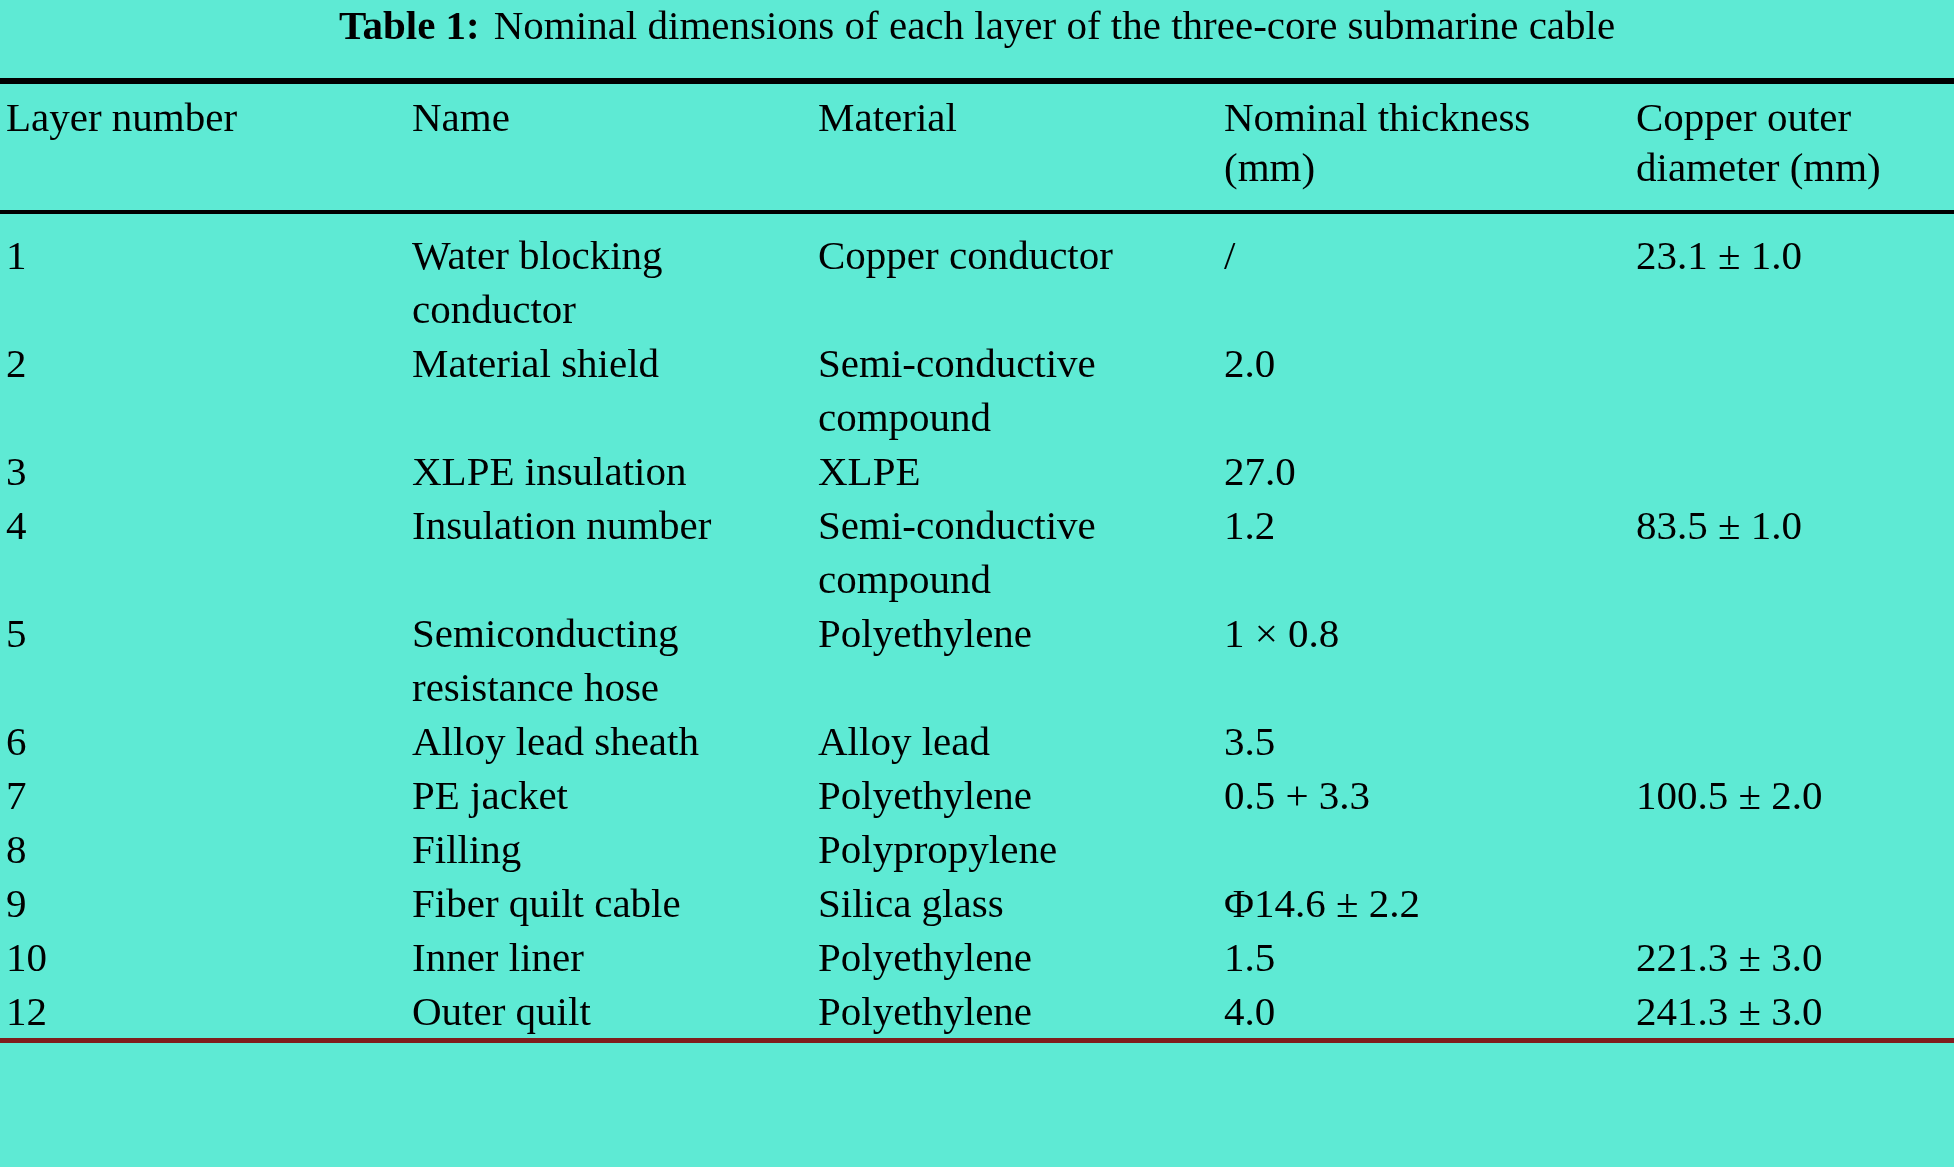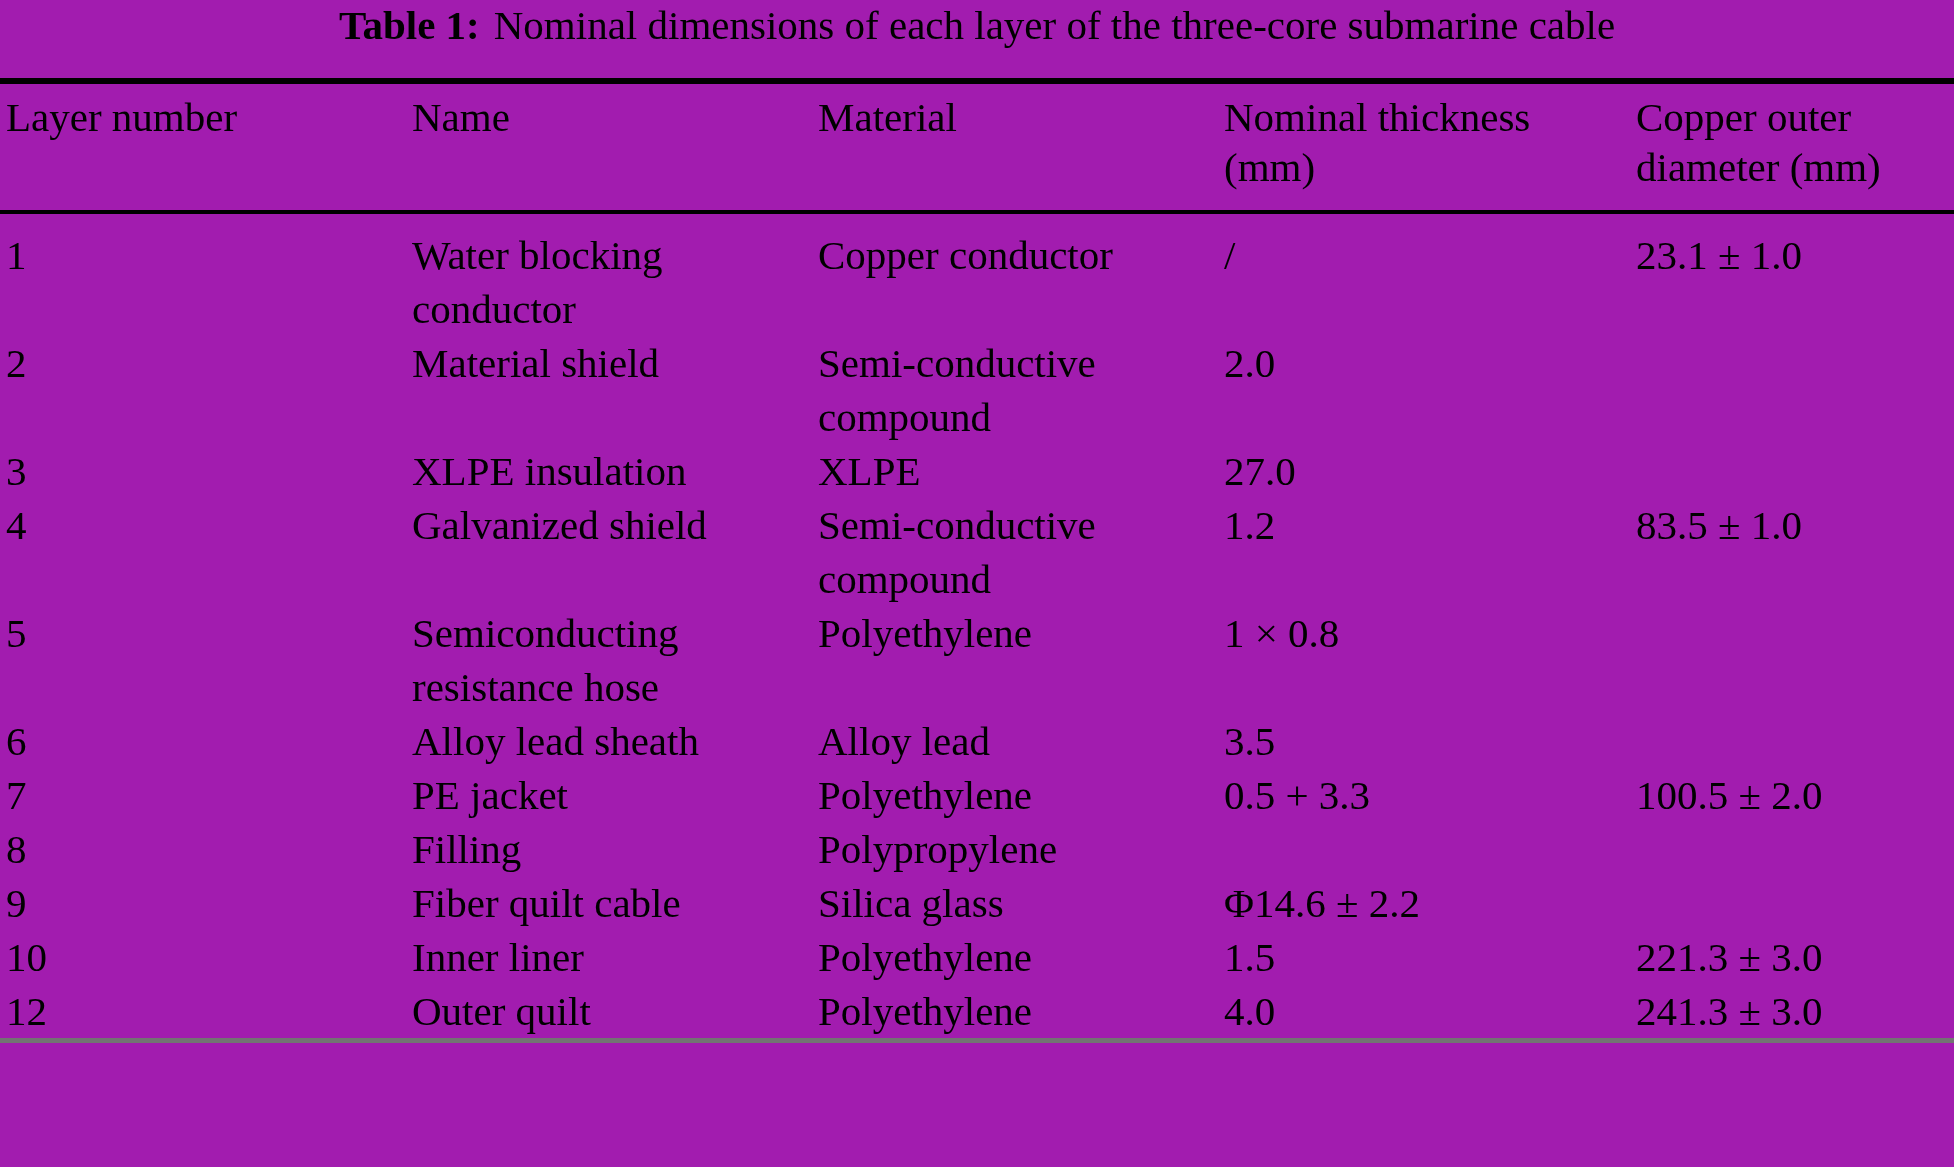--- a/index.html
+++ b/index.html
@@ -4,21 +4,21 @@
 <style>
   html, body {
     margin: 0;
     padding: 0;
     background: #ffffff;
   }
   .page {
     position: relative;
     width: 1954px;
     height: 1167px;
-    background: #a21caf;
+    background: #5eead4;
     color: #000000;
     font-family: "Liberation Serif", "DejaVu Serif", serif;
     font-size: 41px;
     overflow: hidden;
   }
   .caption {
     text-align: center;
     padding-top: 0;
     line-height: 50px;
     white-space: nowrap;
@@ -26,21 +26,21 @@
   .caption .caption-label {
     font-weight: bold;
     margin-right: 14px;
   }
   table.dim-table {
     border-collapse: collapse;
     table-layout: fixed;
     width: 1954px;
     margin-top: 28px;
     border-top: 6px solid #000000;
-    border-bottom: 5px solid #737373;
+    border-bottom: 5px solid #7f1d1d;
   }
   table.dim-table thead tr {
     border-bottom: 4px solid #000000;
   }
   table.dim-table th {
     font-weight: normal;
     text-align: left;
     vertical-align: top;
     white-space: pre-line;
     line-height: 50px;
@@ -104,21 +104,21 @@
         </tr>
         <tr>
           <td>3</td>
           <td>XLPE insulation</td>
           <td>XLPE</td>
           <td>27.0</td>
           <td></td>
         </tr>
         <tr>
           <td>4</td>
-          <td>Galvanized shield</td>
+          <td>Insulation number</td>
           <td>Semi-conductive
 compound</td>
           <td>1.2</td>
           <td>83.5 ± 1.0</td>
         </tr>
         <tr>
           <td>5</td>
           <td>Semiconducting
 resistance hose</td>
           <td>Polyethylene</td>

